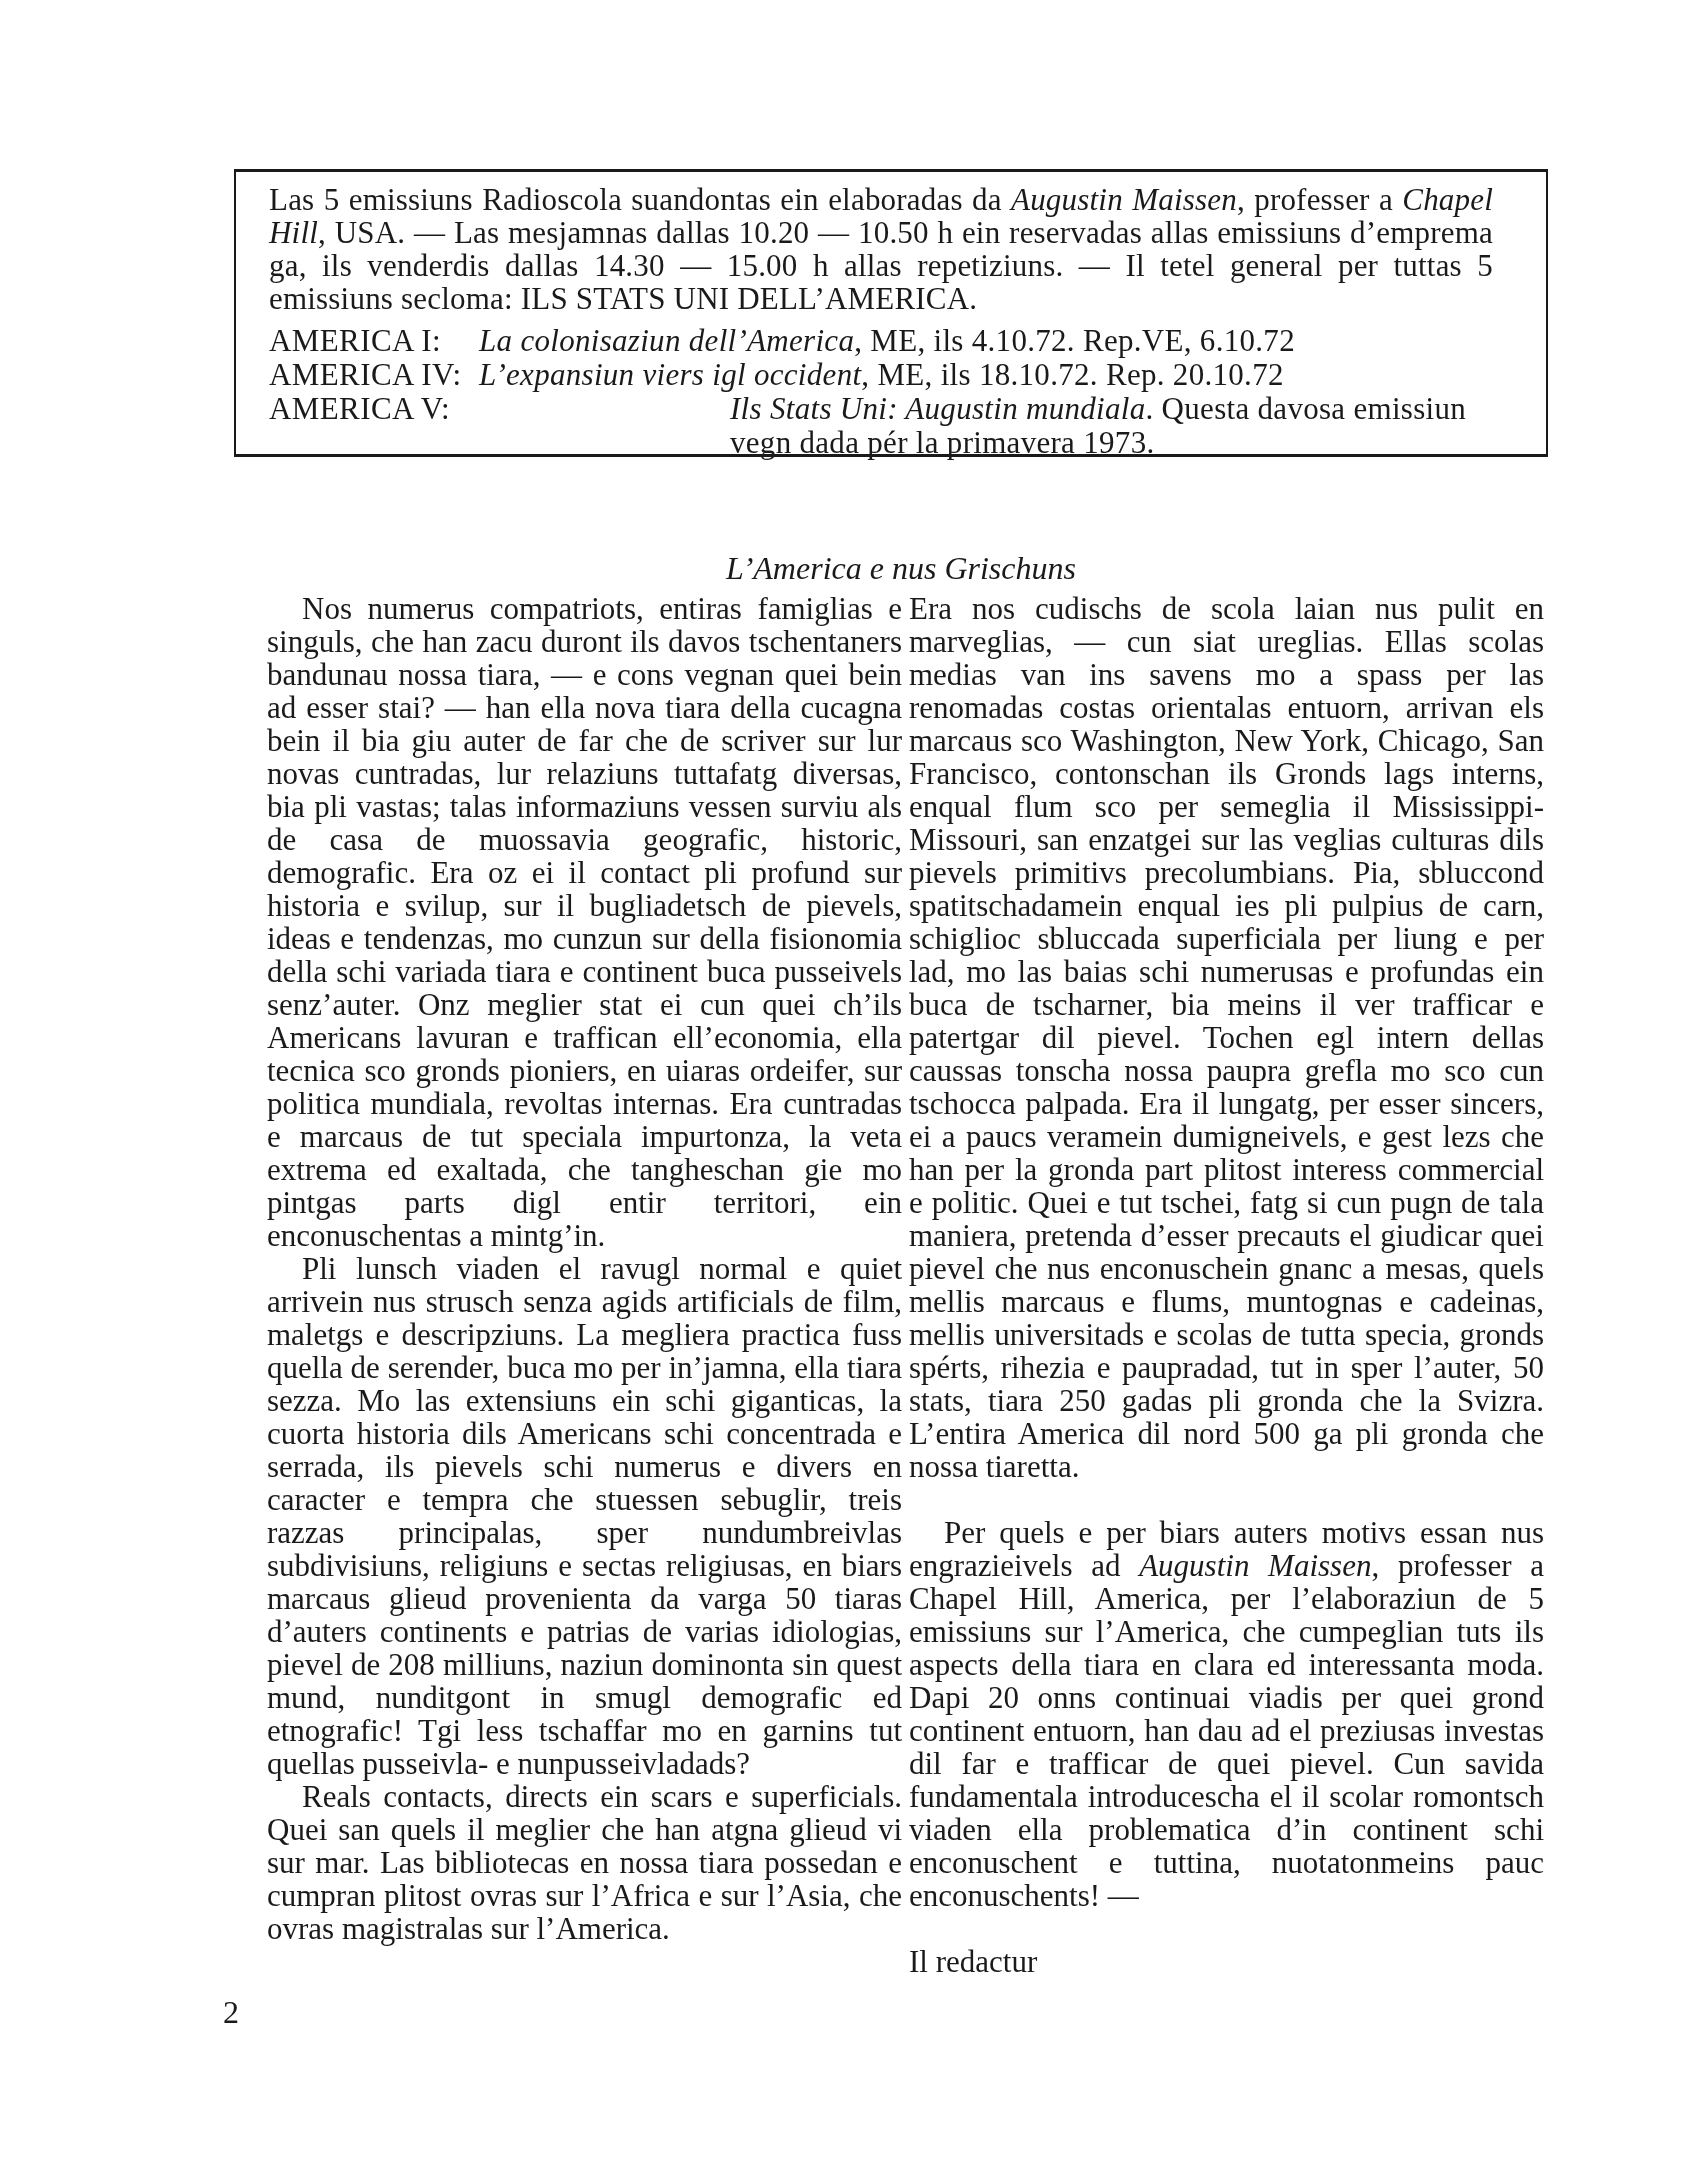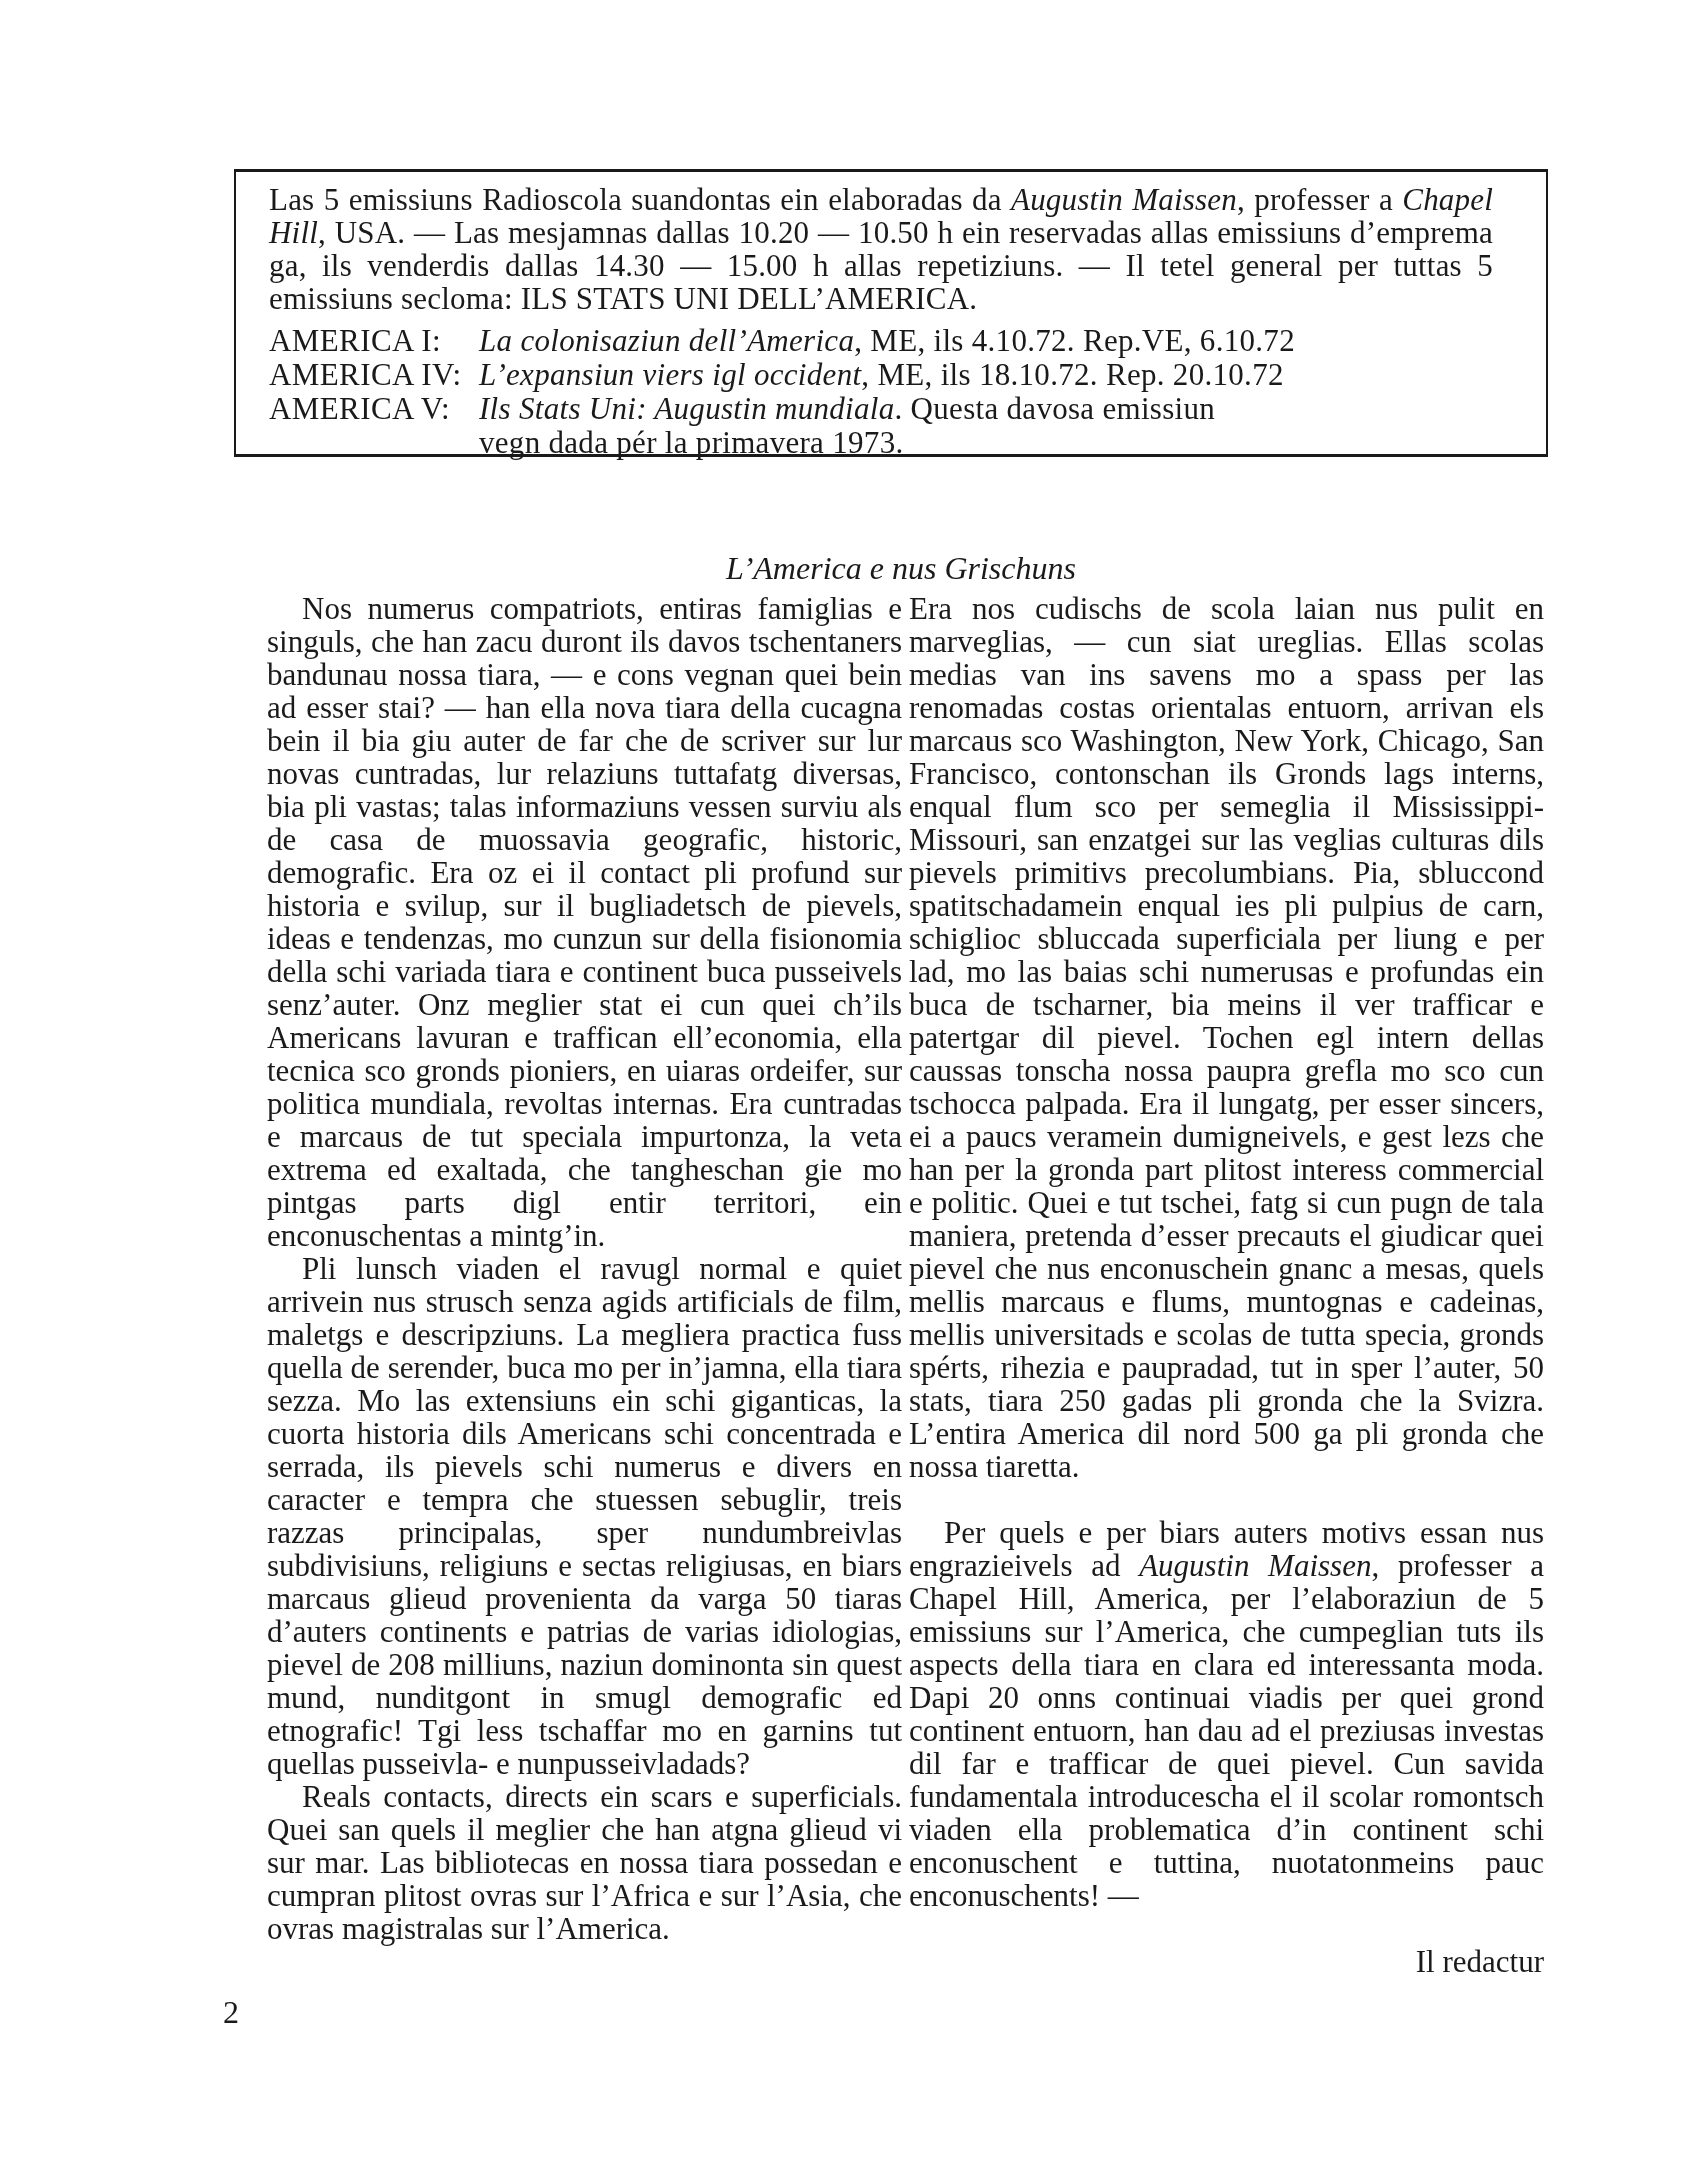--- a/index.html
+++ b/index.html
@@ -14,41 +14,41 @@
       border-left: 2.3px solid #1a1a1a; border-right: 2.3px solid #1a1a1a;
       box-sizing: border-box;
     }
     .infobox-inner {
       position: absolute; left: 33px; top: 10.6px; width: 1224px;
       font-size: 31px; line-height: 33px;
     }
     .intro { text-align: justify; text-align-last: left; letter-spacing: 0.2px; }
     .intro i { font-style: italic; }
     .episodes { margin-top: 9px; }
-    .ep-row { display: flex; line-height: 34px; }
+    .ep-row { display: flex; line-height: 34px; justify-content: space-between; }
     .ep-label { width: 210px; flex: none; letter-spacing: 0.4px; }
     .ep-text { flex: 1; letter-spacing: 0.3px; }
     .ep-title { font-style: italic; }
 
     .article-title {
       position: absolute; left: 0; width: 1706px; top: 550px;
       text-align: center; font-style: italic; font-size: 32px; padding-left: 48px;
     }
     .col {
       position: absolute; top: 592px; width: 635px;
       font-size: 31px; line-height: 33px;
       text-align: justify; hyphens: manual;
     }
     .col-left { left: 267px; }
     .col-right { left: 909px; width: 635px; }
     .col p { margin: 0; text-indent: 35px; }
     .col p.noindent { text-indent: 0; }
     .col p.gap { margin-top: 33px; }
     .col i { font-style: italic; }
-    .signature { text-align: right; margin-top: 33px; }
+    .signature { text-align: left; margin-top: 33px; }
     .page-number {
       position: absolute; left: 223px; top: 1994px; font-size: 32px;
     }
   </style>
 </head>
 <body>
 
 <div class="infobox">
   <div class="infobox-inner">
     <div class="intro">

